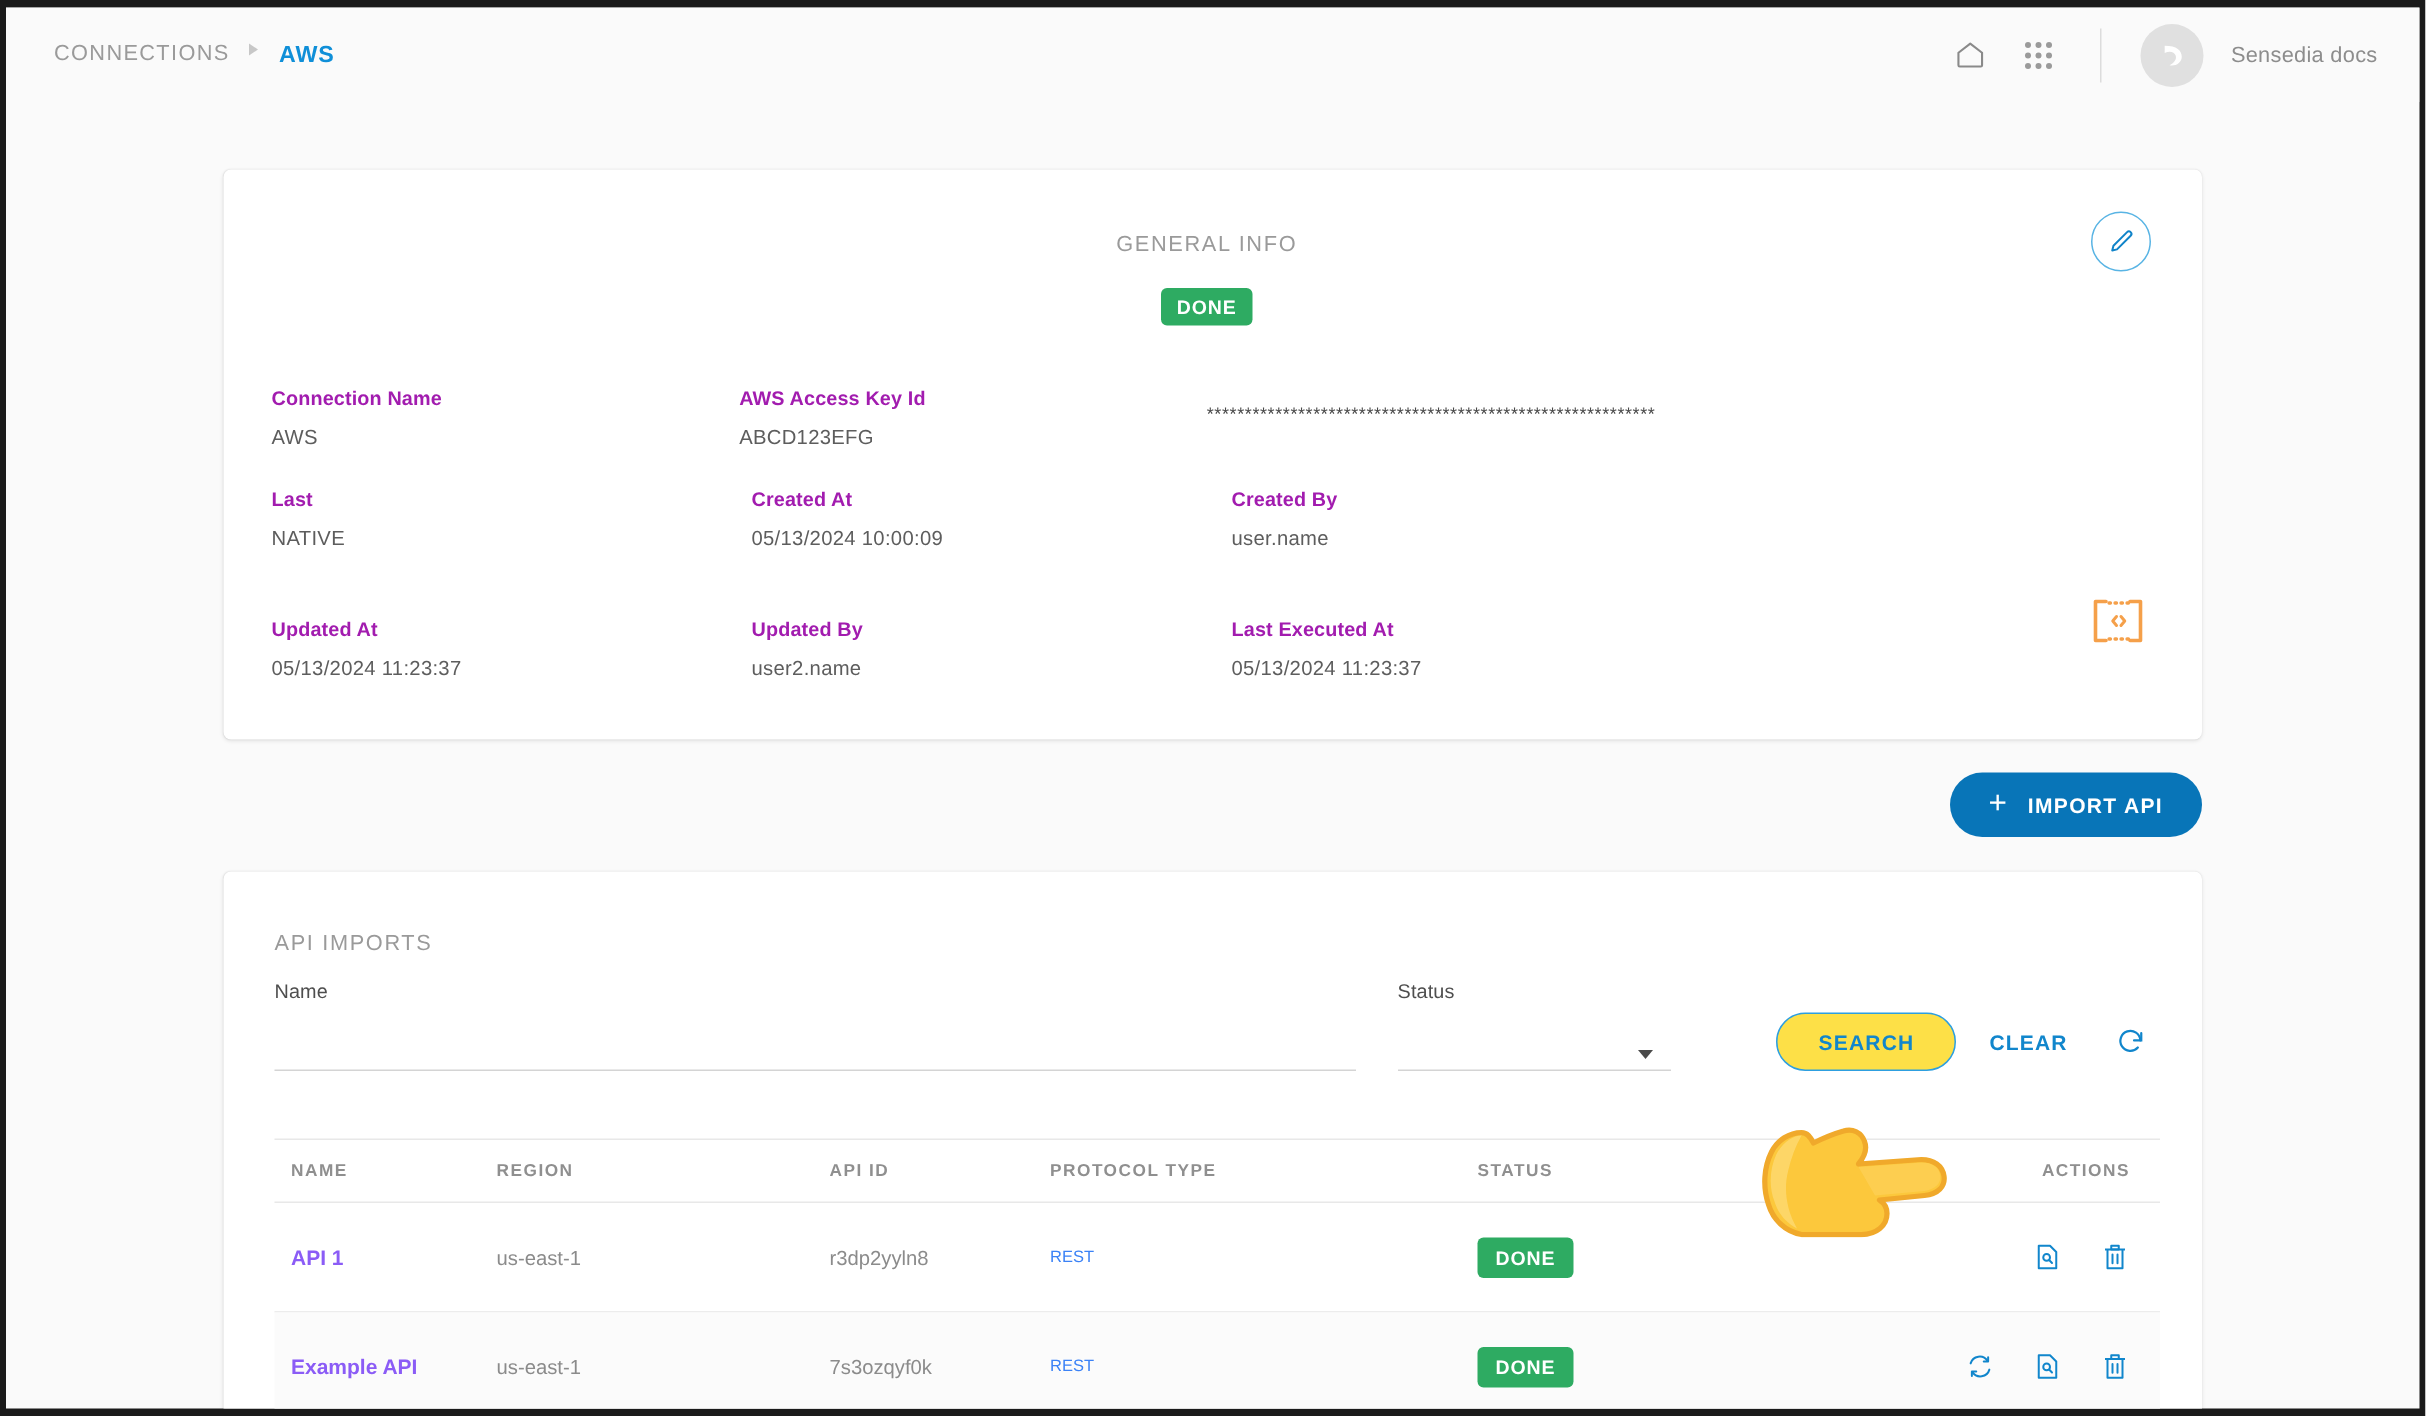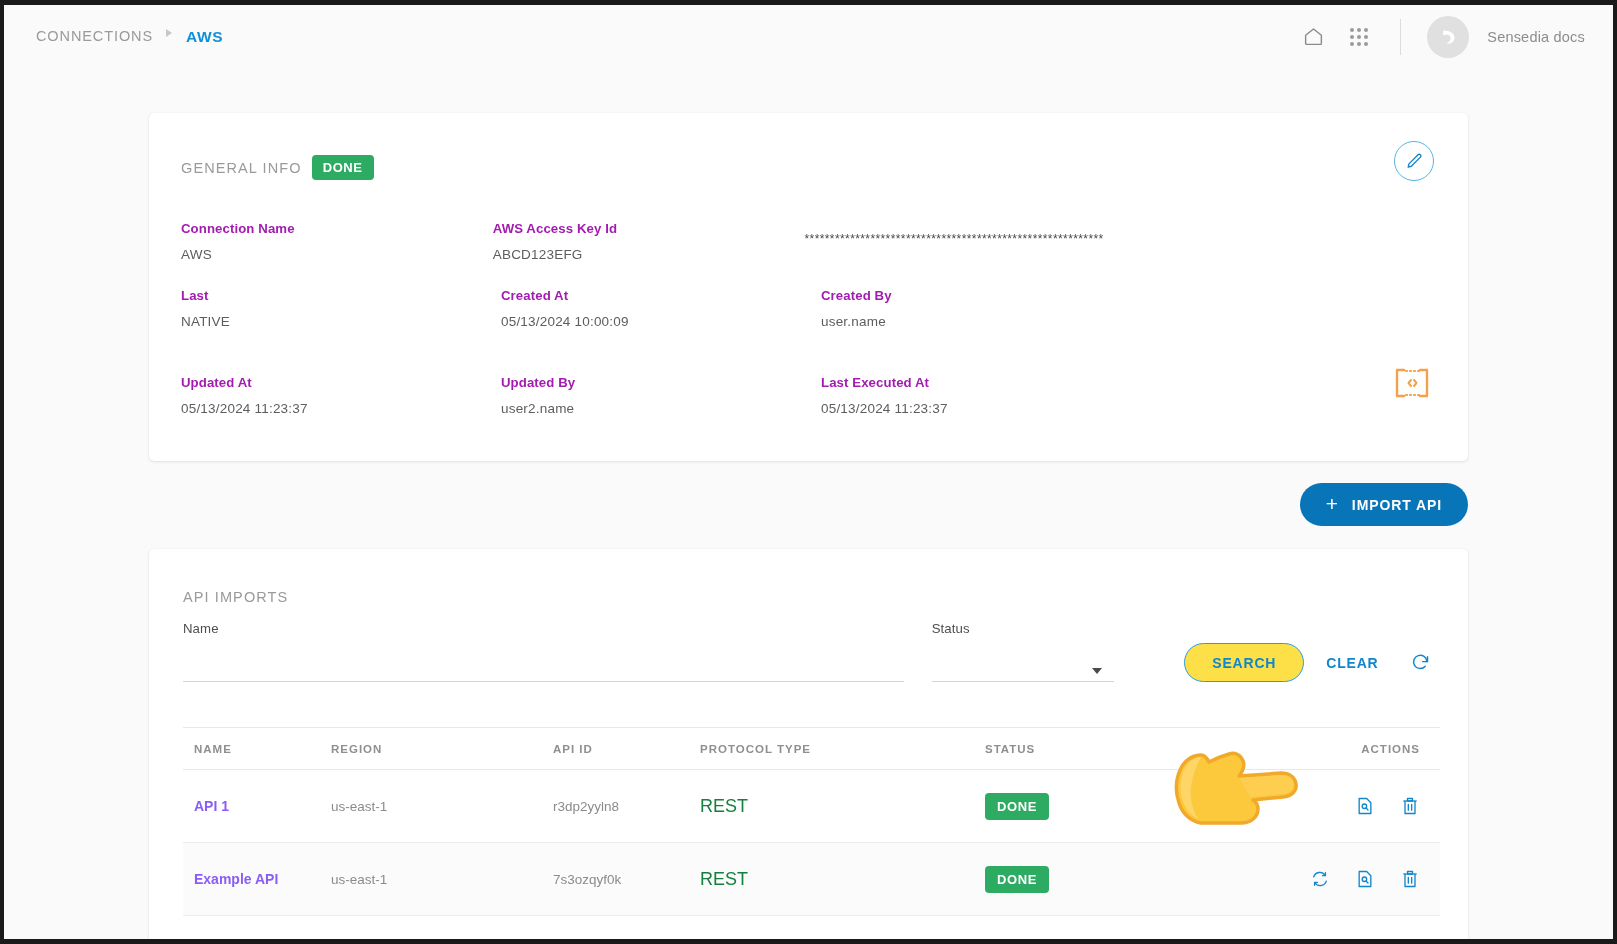--- a/index.html
+++ b/index.html
@@ -56,21 +56,21 @@
 
   
   .card {
     background: #ffffff;
     border-radius: 5px;
     box-shadow: 0 1px 3px rgba(0,0,0,0.10), 0 0 1px rgba(0,0,0,0.08);
     position: relative;
   }
   .card-general { margin: 45px 145px 0 145px; padding: 42px 40px 40px 32px; min-height: 348px; }
 
-  .section-head { display: flex; align-items: center; gap: 10px; }
+  .section-head { display: flex; align-items: center; gap: 21px; flex-direction: column; }
   .section-title {
     font-size: 14.5px; letter-spacing: 1.1px; color: #9a9a9a; font-weight: 400;
   }
   .badge-done {
     background: #2eab62; color: #fff; font-size: 13px; font-weight: bold;
     letter-spacing: .6px; padding: 6px 11px 6px 11px; border-radius: 4px; line-height: 1;
   }
   .edit-btn {
     position: absolute; top: 28px; right: 34px;
     width: 40px; height: 40px; border-radius: 50%;
@@ -147,21 +147,21 @@
   .tbody-row.alt { background: #fbfbfb; }
   .cell { padding-right: 10px; }
   .c-name   { width: 148px; padding-left: 11px; }
   .c-region { width: 222px; }
   .c-apiid  { width: 147px; }
   .c-proto  { width: 285px; }
   .c-status { width: 178px; }
   .c-actions{ flex: 1; display: flex; align-items: center; justify-content: flex-end; gap: 25px; padding-right: 20px; }
   .v-name   { font-size: 14px; font-weight: bold; color: #8b5cf6; }
   .v-muted  { font-size: 13.5px; color: #8b8b8b; }
-  .v-proto  { font-size: 18px; color: #15803d; }
+  .v-proto  { font-size: 11px; color: #3b82f6; }
   .badge-row {
     background: #2eab62; color: #fff; font-size: 13px; font-weight: bold;
     letter-spacing: .6px; padding: 7px 12px; border-radius: 4px; line-height: 1;
     display: inline-block;
   }
   .act-ico { color: #1186cc; display: flex; align-items: center; cursor: pointer; }
   .act-spacer { width: 24px; }
 
   
   .tbody-row.partial { height: 73px; }

